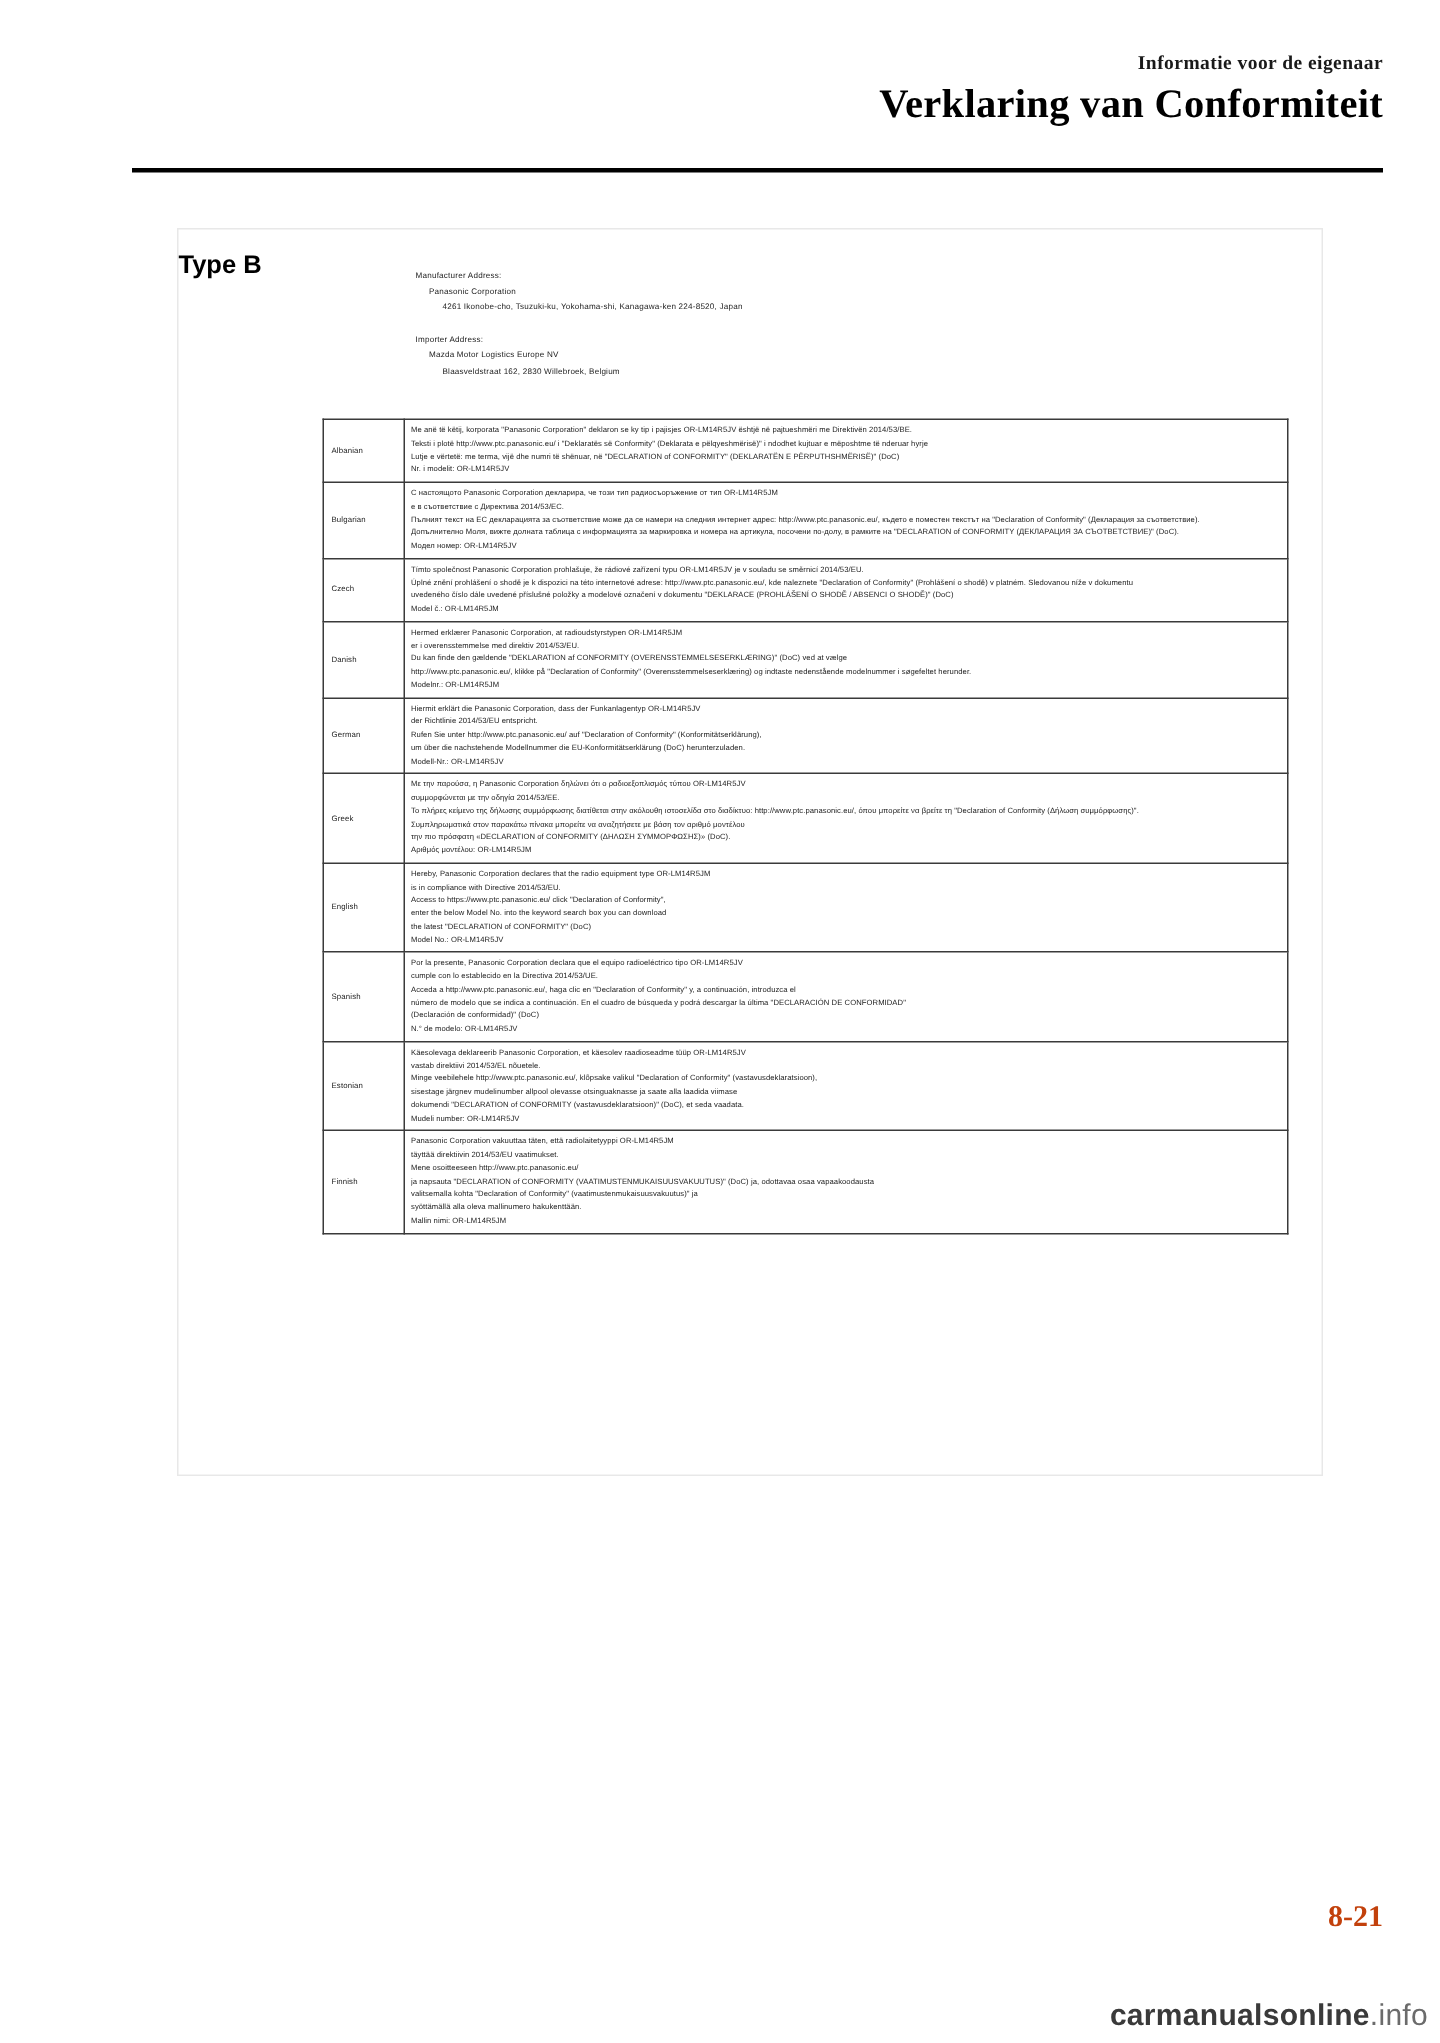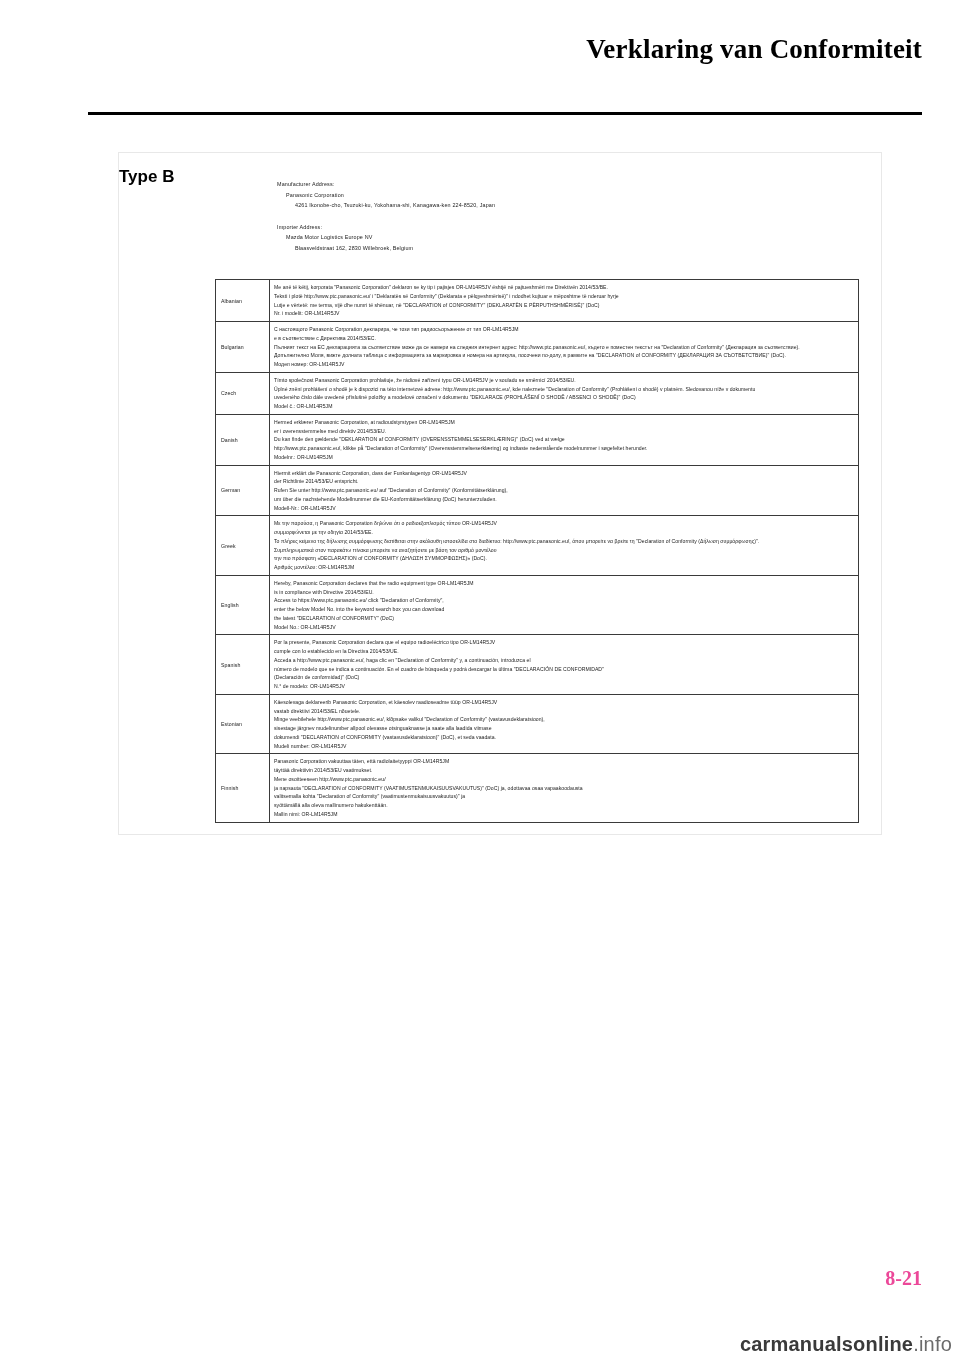--- a/index.html
+++ b/index.html
@@ -48,21 +48,21 @@
     height: 3px;
     background: #000;
   }
 
   
   .doc-frame {
     position: absolute;
     left: 118px;
     top: 152px;
     width: 764px;
-    height: 683px;
+    height: 832px;
     background: #fff;
     border: 1px solid #e8e8e8;
     box-sizing: border-box;
   }
 
   .type-label {
     position: absolute;
     left: 0px;
     top: 14px;
     font-family: "Liberation Sans", sans-serif;
@@ -122,39 +122,40 @@
   .decl-table td.text-cell .ln { white-space: nowrap; overflow: hidden; }
 
   
   .page-number {
     position: absolute;
     right: 38px;
     bottom: 72px;
     font-family: "Liberation Serif", serif;
     font-weight: bold;
     font-size: 20px;
-    color: #ec4899;
+    color: #c2410c;
   }
   .site-watermark {
     position: absolute;
     right: 8px;
     bottom: 6px;
     font-family: "Liberation Sans", sans-serif;
     font-size: 20px;
     font-weight: bold;
     color: #3a3a3a;
     letter-spacing: 0.2px;
     text-align: right;
   }
   .site-watermark .dotinfo { color: #6b6b6b; font-weight: normal; }
 </style>
 </head>
 <body>
 
 <div class="page-header">
+  <div class="header-kicker">Informatie voor de eigenaar</div>
   <div class="header-title">Verklaring van Conformiteit</div>
 </div>
 <div class="header-rule"></div>
 
 <div class="doc-frame">
 
   <div class="type-label">Type B</div>
 
   <div class="addr-block">
     <div class="addr-head">Manufacturer Address:</div>

